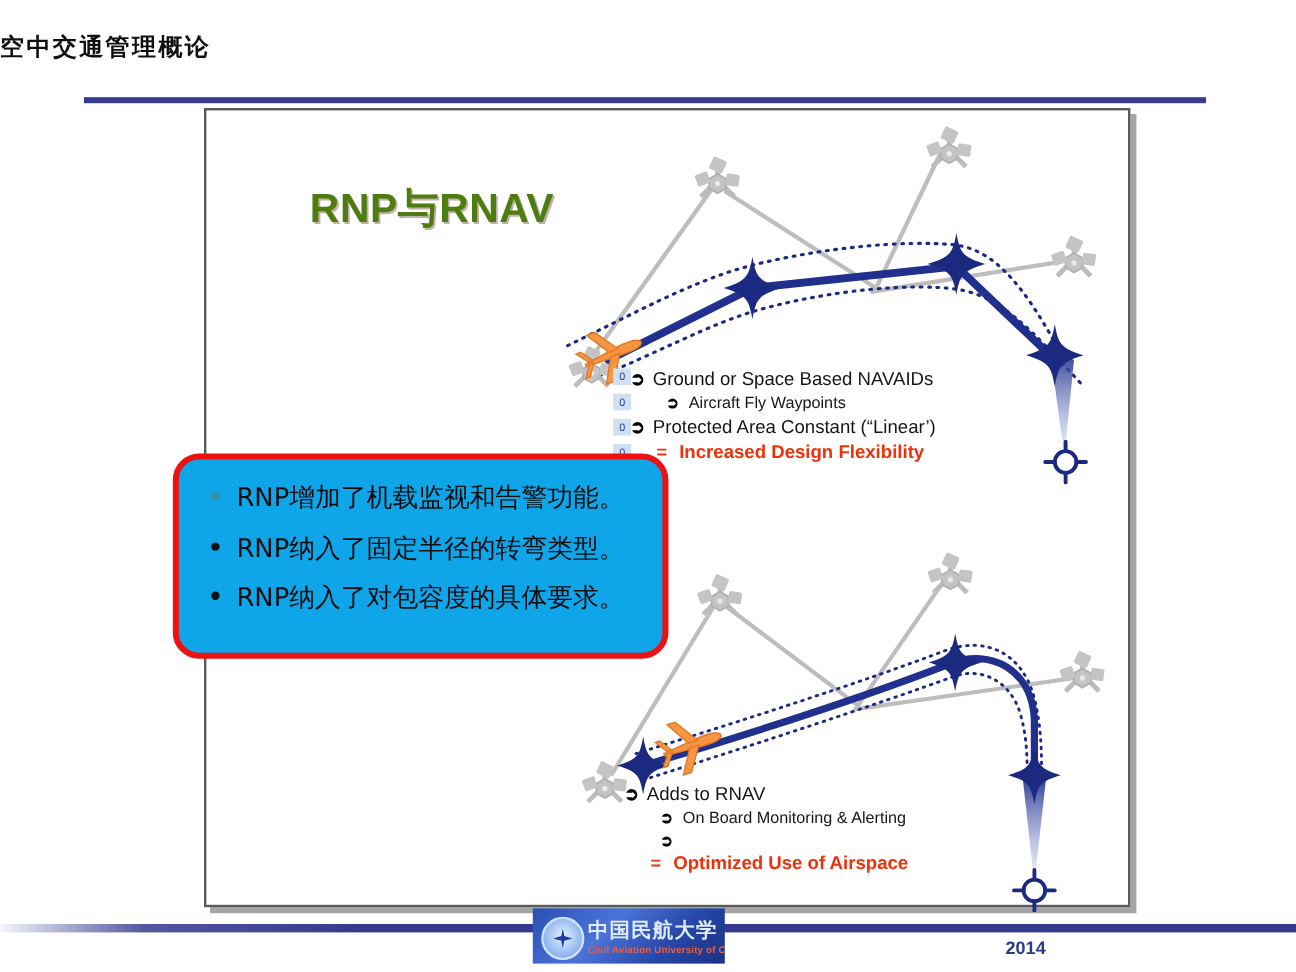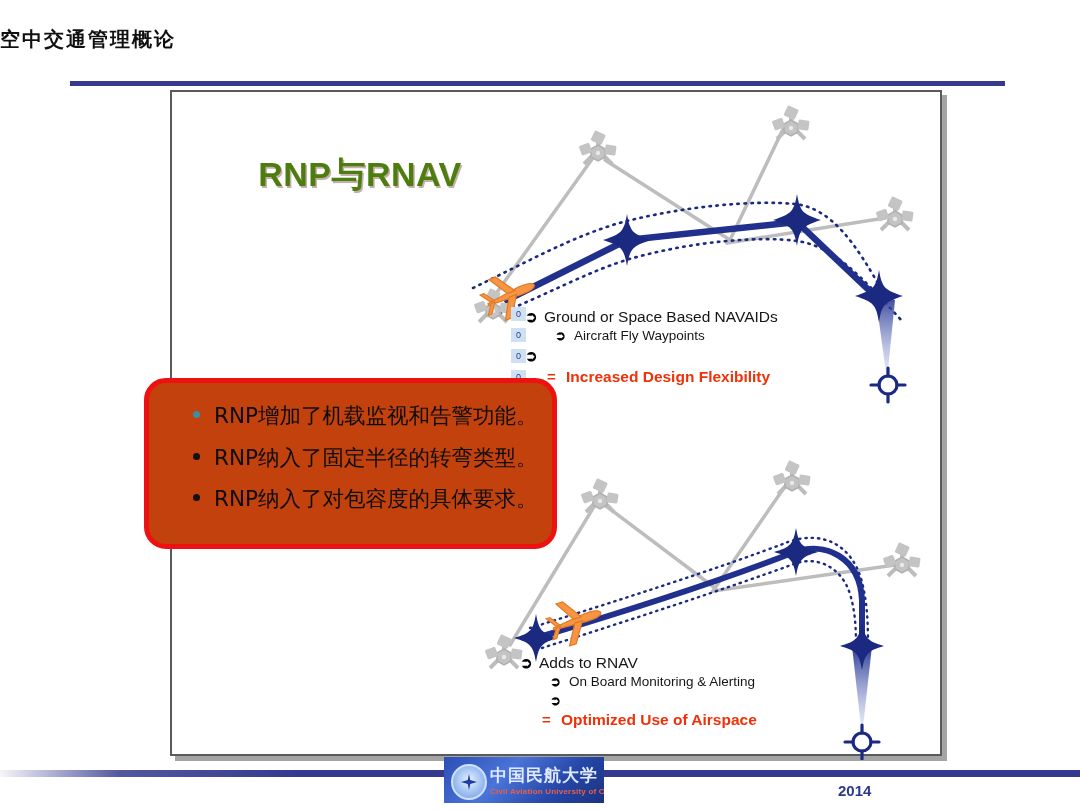--- a/index.html
+++ b/index.html
@@ -127,23 +127,23 @@
   }
 
   
   .callout {
     position: absolute;
     left: 144px; top: 378px;
     width: 413px;
     height: 171px;
     border: 5px solid #ee1111;
     border-radius: 22px;
-    background: #c2410c;
+    background: #0ea5e9;
     box-sizing: border-box;
-    padding: 22px 14px 0 44px;
+    padding: 22px 14px 0 27px;
   }
   .callout-item {
     display: flex;
     align-items: baseline;
     font-size: 21.5px;
     color: #0d0d0d;
     line-height: 1.0;
     margin-bottom: 20px;
     white-space: nowrap;
     font-family: "DejaVu Sans", "Liberation Sans", sans-serif;
@@ -311,20 +311,21 @@
   <div class="cap-row">
     <span class="cap-arrow">➲</span>
     <span>Ground or Space Based NAVAIDs</span>
   </div>
   <div class="cap-row sub indent-1">
     <span class="cap-arrow">➲</span>
     <span>Aircraft Fly Waypoints</span>
   </div>
   <div class="cap-row">
     <span class="cap-arrow">➲</span>
+    <span>Protected Area Constant (“Linear’)</span>
   </div>
   <div class="cap-row result indent-2">
     <span class="cap-arrow">=</span>
     <span>Increased Design Flexibility</span>
   </div>
 </div>
 
 <div class="diagram diagram-bottom">
   <svg width="490" height="300" viewBox="0 0 490 300" xmlns="http://www.w3.org/2000/svg">
     <defs>

